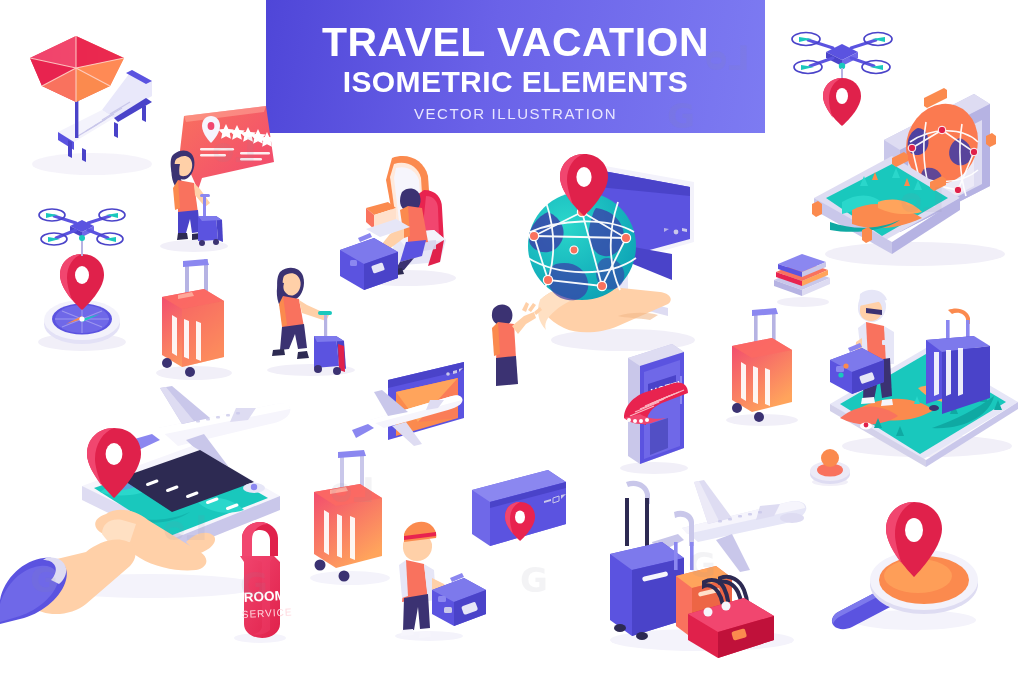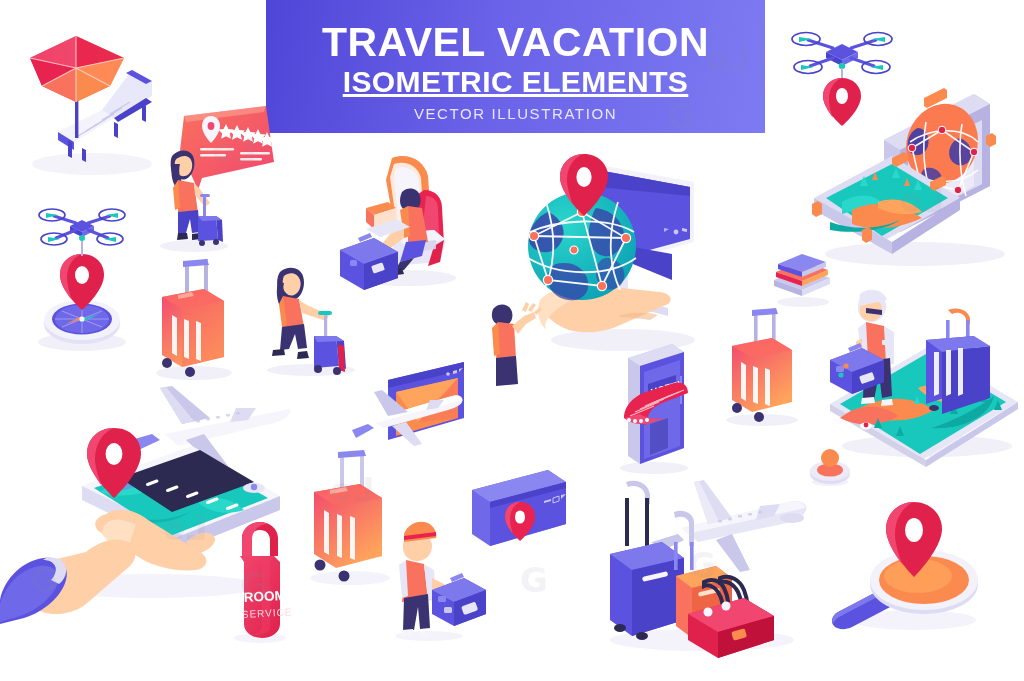--- a/index.html
+++ b/index.html
@@ -8,21 +8,21 @@
   #stage{position:absolute;left:0;top:0;width:1024px;height:681px;background:#ffffff;}
 
   
   .banner{position:absolute;left:266px;top:0;width:499px;height:133px;
           background:linear-gradient(100deg,#4f46d8 0%,#6a62e8 45%,#7d7bf2 100%);
           display:flex;flex-direction:column;align-items:center;justify-content:center;
           padding-top:8px;box-sizing:border-box;}
   .t1{color:#fff;font-size:41px;font-weight:bold;letter-spacing:.5px;line-height:46px;
       white-space:nowrap;}
   .t2{color:#fff;font-size:30px;font-weight:bold;letter-spacing:.4px;line-height:34px;
-      white-space:nowrap;text-decoration:underline;}
+      white-space:nowrap;}
   .t3{color:#e8e6ff;font-size:15px;letter-spacing:1.6px;line-height:16px;margin-top:7px;
       white-space:nowrap;}
 
   
   .el{position:absolute;}
   svg{display:block;overflow:visible;}
   .wm2{position:absolute;color:rgba(140,140,160,.10);font-size:34px;font-weight:bold;
        font-family:"DejaVu Sans",sans-serif;pointer-events:none;user-select:none;}
 </style>
 </head>

